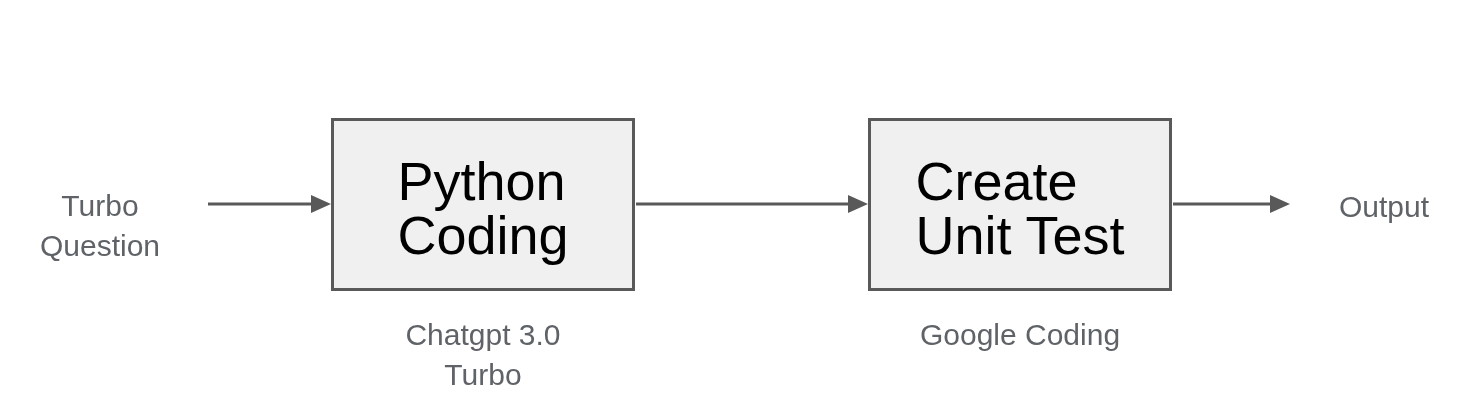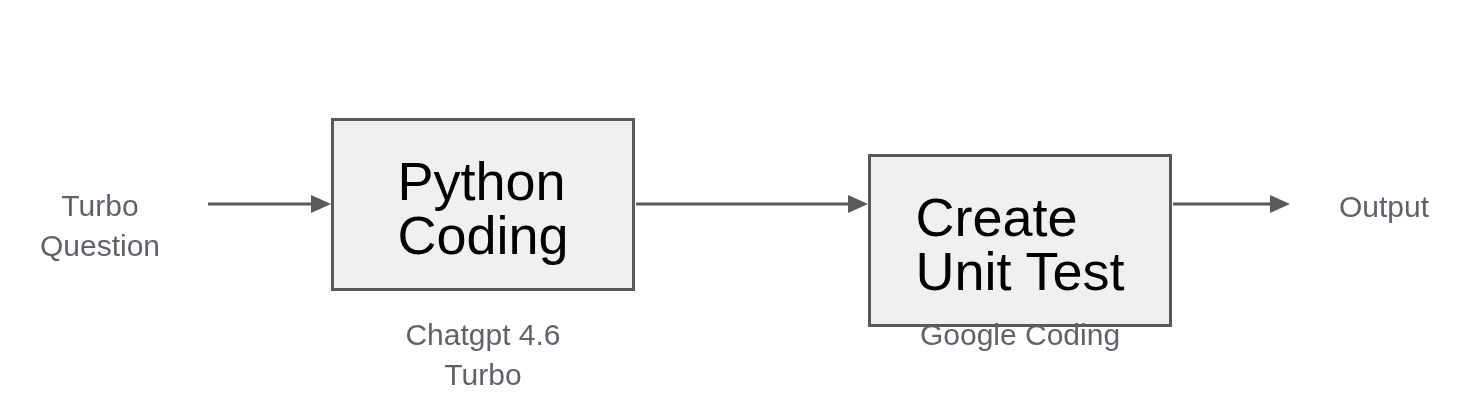--- a/index.html
+++ b/index.html
@@ -51,21 +51,21 @@
     position: absolute;
     font-size: 30px;
     line-height: 40px;
     color: var(--label-text);
     text-align: center;
     white-space: pre-line;
   }
   .input-label  { left: 0;     top: 186px; width: 200px; }
   .output-label { left: 1284px; top: 187px; width: 200px; }
   .node-1 { left: 331px; }
-  .node-2 { left: 868px; margin-top: 36px; }
+  .node-2 { left: 868px; }
   .caption-1 { left: 331px; top: 315px; width: 304px; }
   .caption-2 { left: 868px; top: 315px; width: 304px; }
 </style>
 </head>
 <body>
 
 <div class="canvas">
 
   <svg class="arrow-layer" viewBox="0 0 1476 406" xmlns="http://www.w3.org/2000/svg" aria-hidden="true">
     <g>
@@ -83,21 +83,21 @@
   </svg>
 
   <div class="side-label input-label">Turbo
 Question</div>
 
   <div class="node node-1">
     <div class="node-title">Python
 Coding</div>
   </div>
 
-  <div class="node-caption caption-1">Chatgpt 4.6
+  <div class="node-caption caption-1">Chatgpt 3.0
 Turbo</div>
 
   <div class="node node-2">
     <div class="node-title">Create
 Unit Test</div>
   </div>
 
   <div class="node-caption caption-2">Google Coding</div>
 
   <div class="side-label output-label">Output</div>

